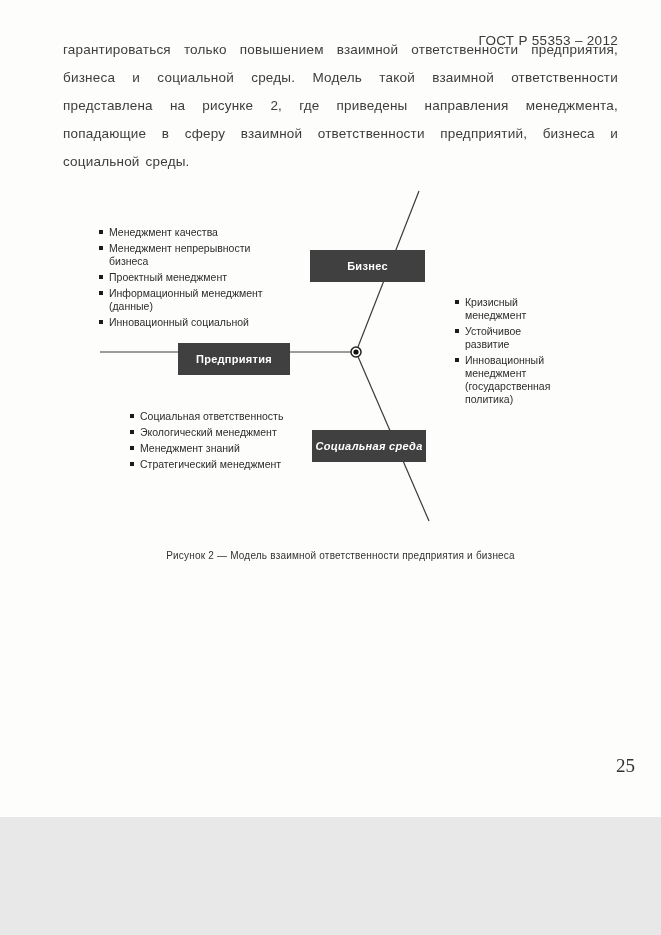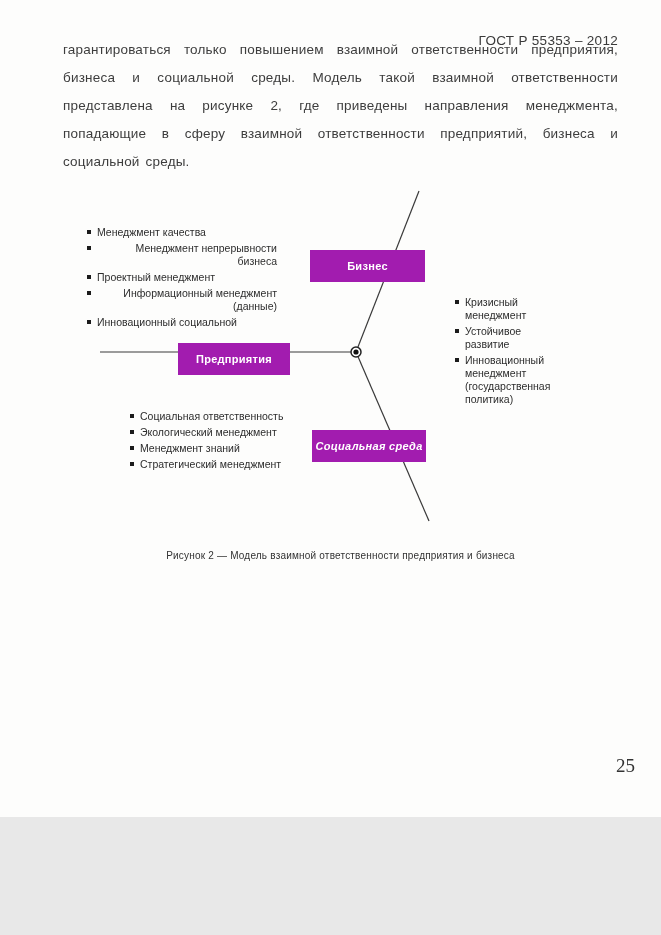--- a/index.html
+++ b/index.html
@@ -42,36 +42,36 @@
   .figure {
     position: relative;
     width: 555px;
     height: 340px;
     margin-top: 12px;
   }
   .figure svg { position: absolute; left: 0; top: 0; }
 
   .node-box {
     position: absolute;
-    background: #a21caf;
+    background: #404040;
     color: #ffffff;
     font-size: 11px;
     font-weight: bold;
     letter-spacing: 0.3px;
     display: flex;
     align-items: center;
     justify-content: center;
     text-align: center;
   }
   .node-business { left: 247px; top: 62px;  width: 115px; height: 32px; }
   .node-enterprises { left: 115px; top: 155px; width: 112px; height: 32px; }
   .node-social { left: 249px; top: 242px; width: 114px; height: 32px; font-style: italic; }
 
   .bullet-list { position: absolute; }
-  .list-top-left { left: 24px; top: 38px; width: 190px; text-align: right; }
+  .list-top-left { left: 36px; top: 38px; width: 190px; }
   .list-right { left: 392px; top: 108px; width: 102px; }
   .list-bottom-left { left: 67px; top: 222px; width: 168px; }
 
   .li {
     display: flex;
     align-items: flex-start;
     gap: 6px;
     font-size: 10.5px;
     line-height: 13px;
     color: #2d2d2d;

